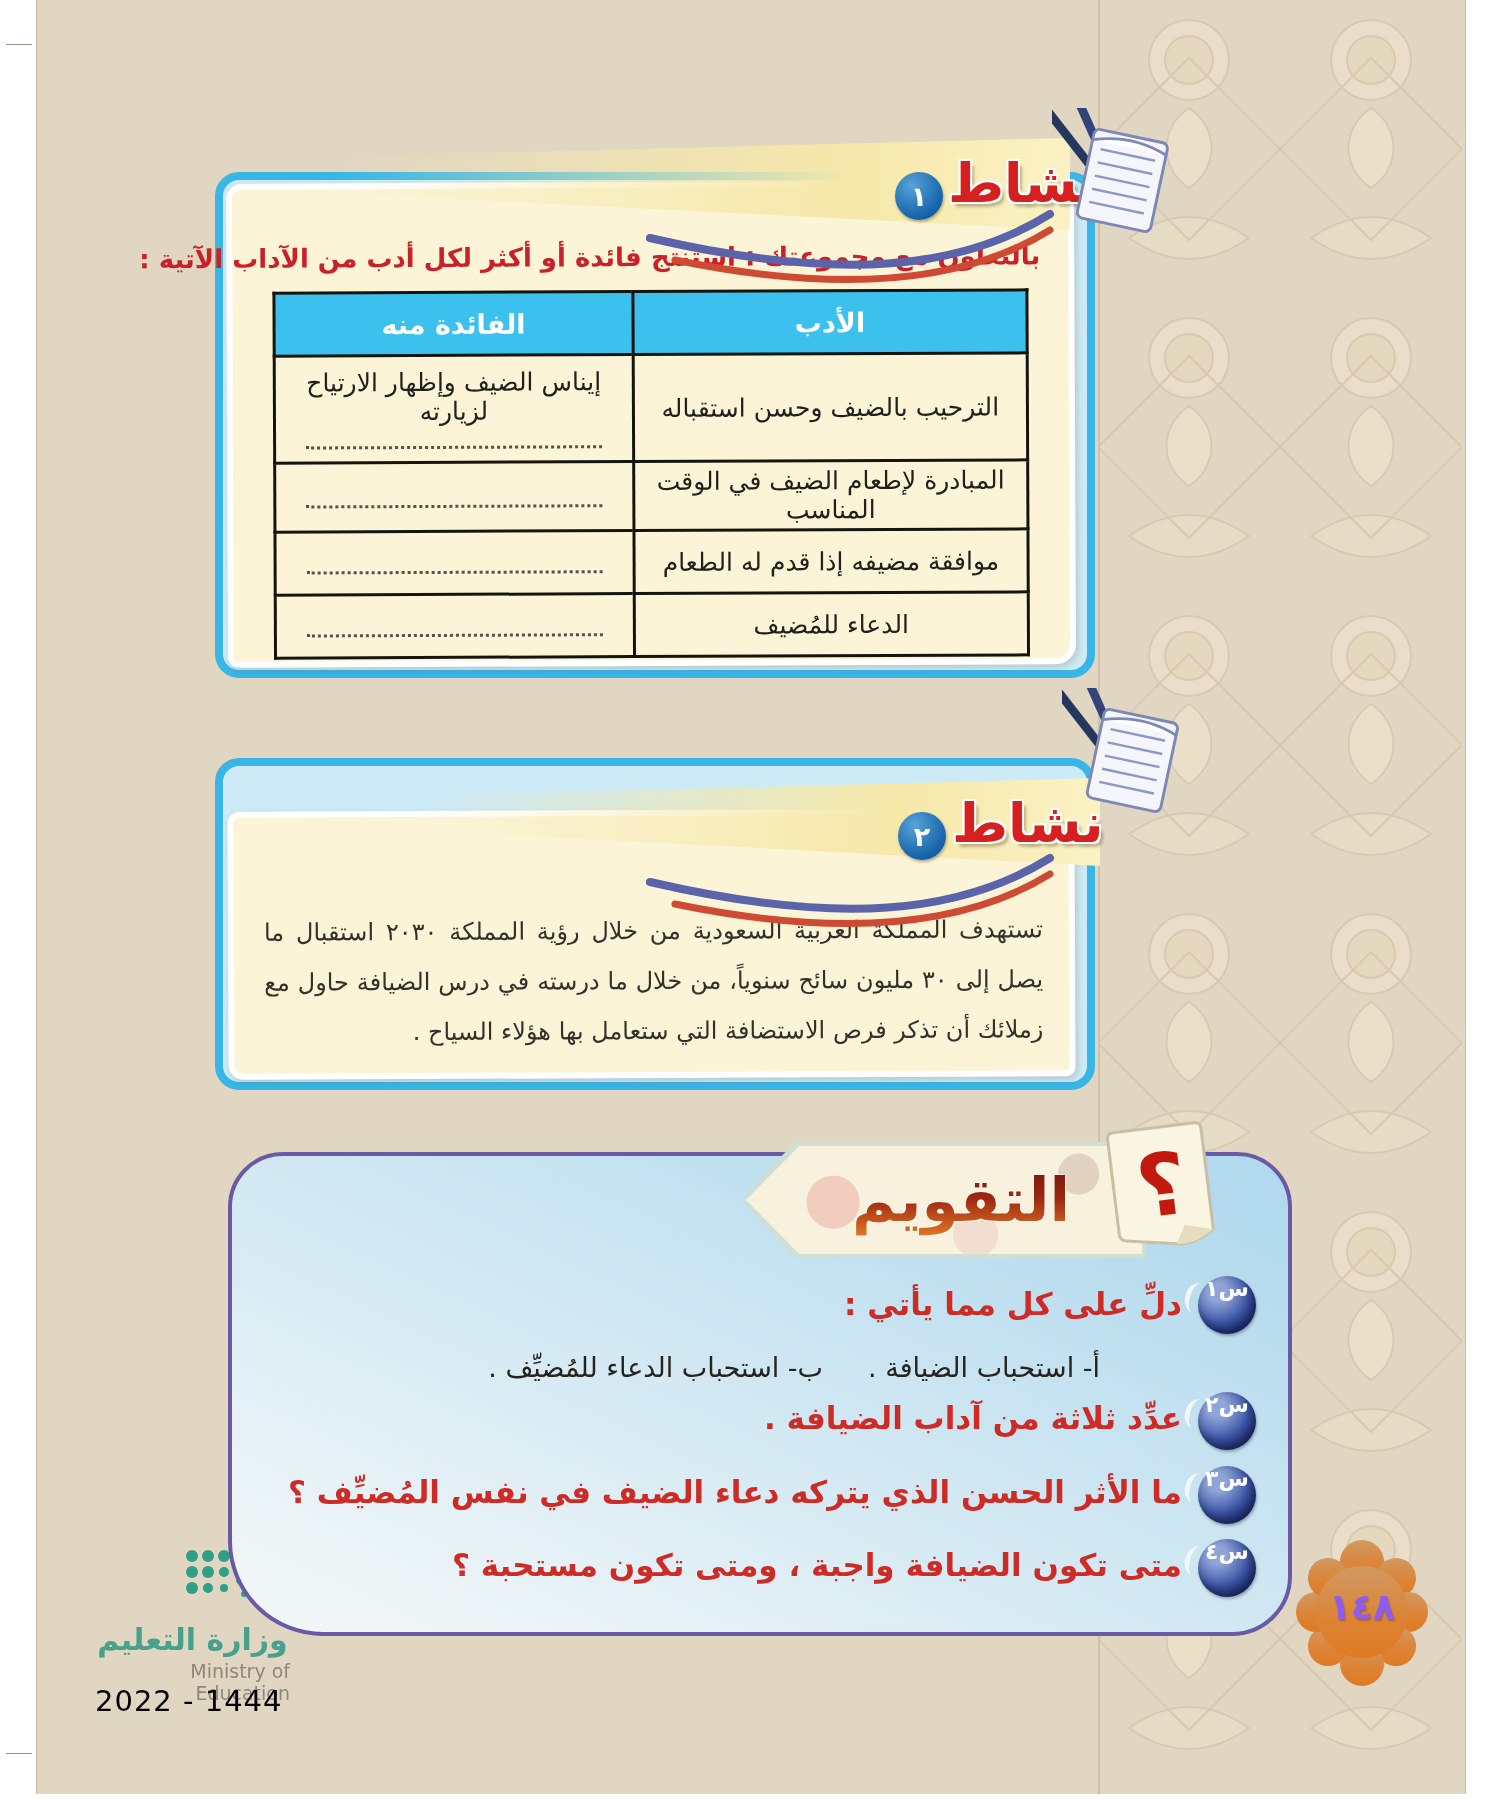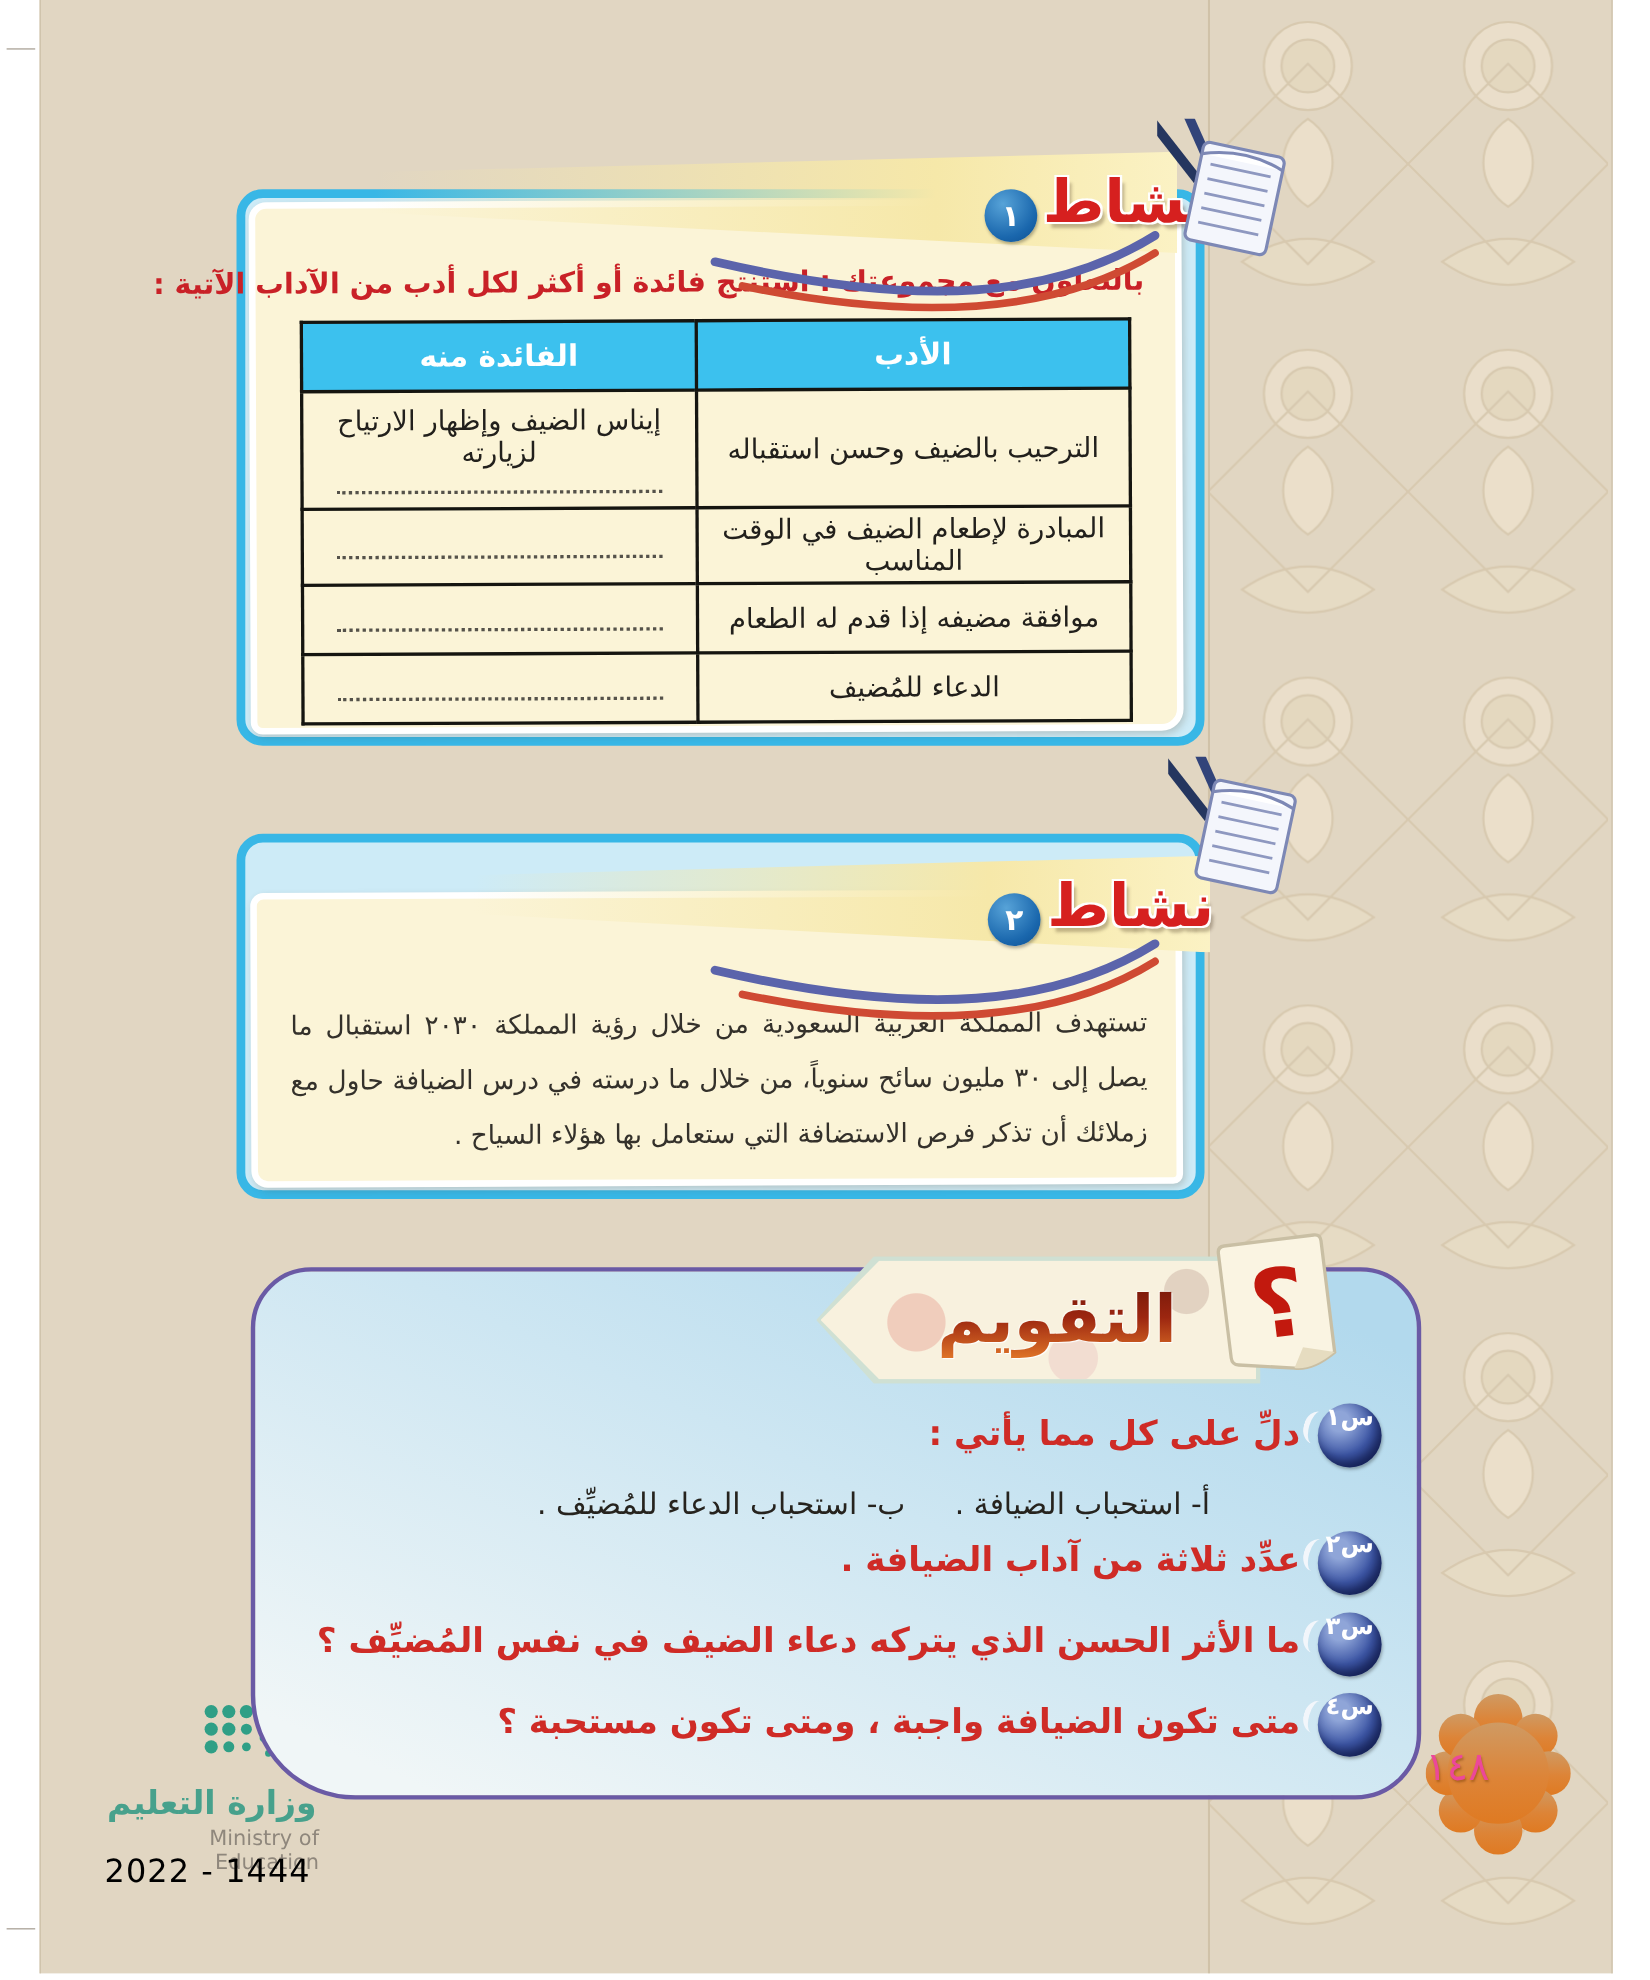--- a/index.html
+++ b/index.html
@@ -78,22 +78,22 @@
 
   
   .ministry-ar{position:absolute;left:95px;top:1622px;width:195px;text-align:center;
                font-size:30px;font-weight:bold;color:#47a18c}
   .ministry-en{position:absolute;left:95px;top:1660px;width:195px;text-align:right;
                font-size:19px;color:#8f877c}
   .years{position:absolute;left:95px;top:1684px;width:195px;text-align:left;
          font-size:29px;color:#000000;letter-spacing:1px}
   .dots-logo{position:absolute;left:180px;top:1542px}
   .page-badge{position:absolute;left:1296px;top:1534px;z-index:8}
-  .page-badge-num{position:absolute;left:0;top:52px;width:132px;z-index:9;
-                  color:#ec4899;font-size:36px;font-weight:normal;text-shadow:1px 2px 2px rgba(100,50,0,.4)}
+  .page-badge-num{position:absolute;left:0;top:52px;width:132px;text-align:center;z-index:9;
+                  color:#8b5cf6;font-size:36px;font-weight:bold;text-shadow:1px 2px 2px rgba(100,50,0,.4)}
 </style>
 </head>
 <body>
 
 <div class="page">
   <div class="canvas"></div>
   <div class="tick" style="top:44px"></div>
   <div class="tick" style="top:1753px"></div>
 
   <svg class="pattern-strip" width="364" height="1794" viewBox="0 0 364 1794">

